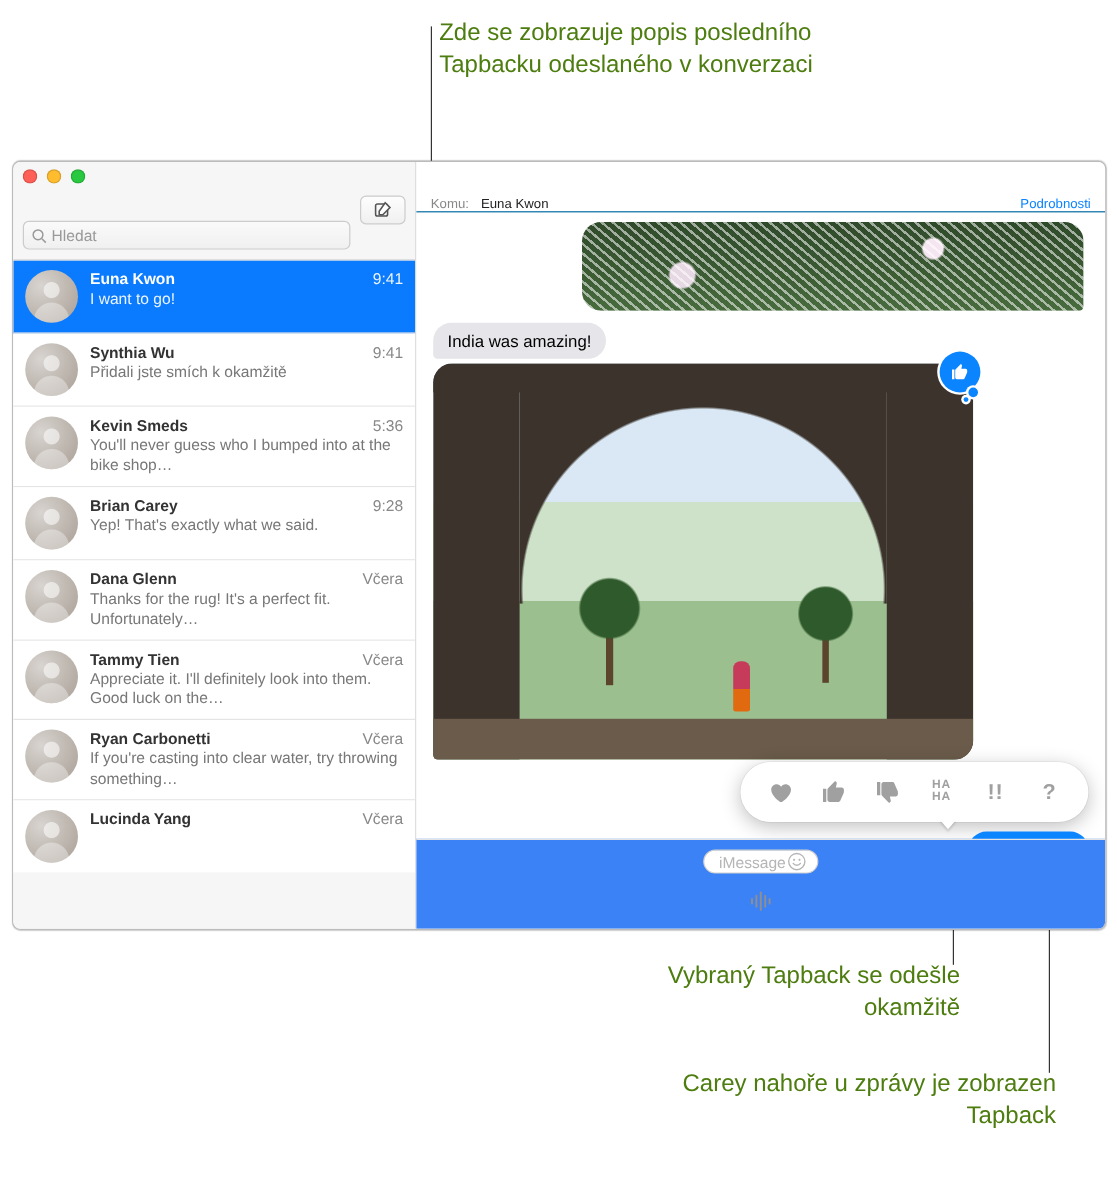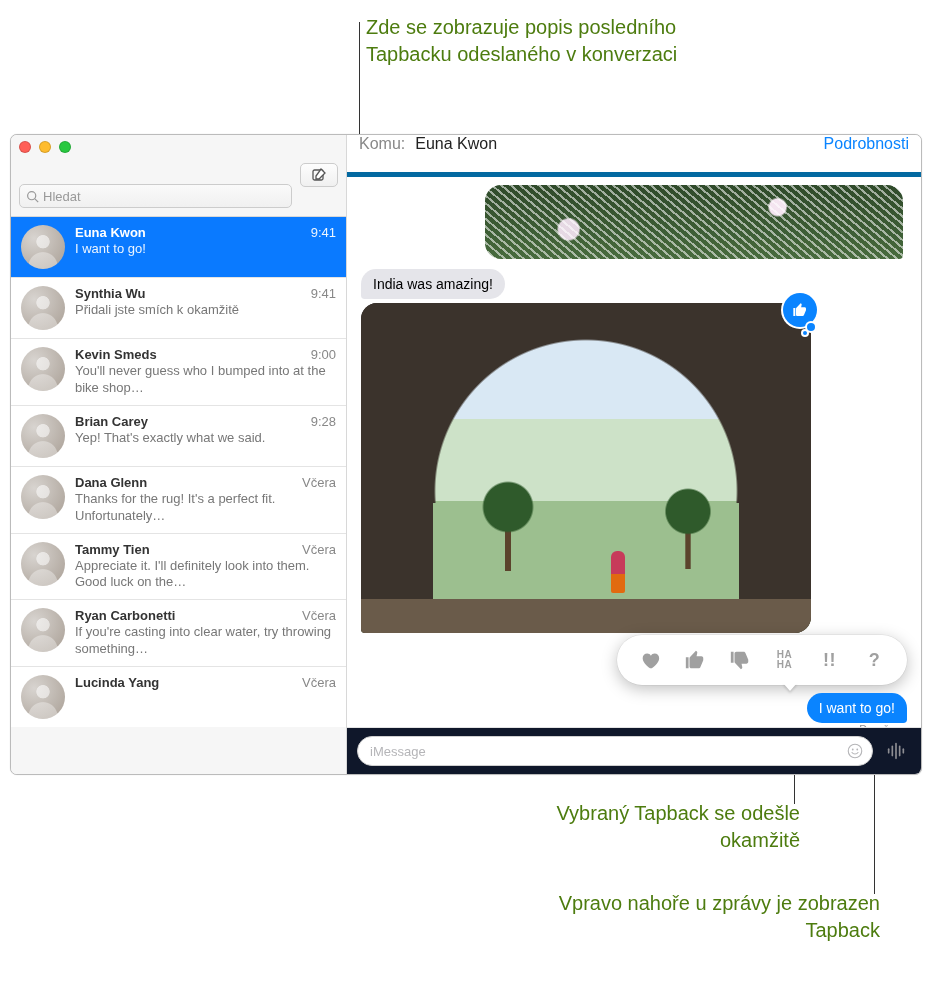--- a/index.html
+++ b/index.html
@@ -108,26 +108,26 @@
 
   
   .main {
     flex: 1;
     display: flex;
     flex-direction: column;
     background:#fff;
   }
   .header {
     height: 42px;
-    border-bottom: 5px solid #0369a1;
+    border-bottom: 1px solid #0369a1;
     display:flex;
-    align-items:flex-start;
+    align-items:flex-end;
     padding: 0 12px;
     gap: 10px;
-    font-size: 16px;
+    font-size: 11px;
   }
   .header .to-label { color:#888; }
   .header .recipient { color:#222; flex:0 0 auto; }
   .header .details { margin-left:auto; color:#0a84ff; }
   .thread {
     flex:1;
     position:relative;
     padding: 8px 14px 0 14px;
     overflow:hidden;
   }
@@ -250,21 +250,22 @@
   }
   .delivered {
     position:absolute; right:14px; top: 546px;
     color:#8e8e93; font-size: 11px;
   }
   
   .compose-bar {
     border-top:1px solid #e3e3e3;
     padding: 8px 10px;
     display:flex; gap:8px; align-items:center;
-    background:#0f172a;
+    background:#3b82f6;
+    flex-direction:column;
   }
   .msg-input {
     flex:1; height:30px;
     border:1px solid #d0d0d0; border-radius:15px;
     background:#fff;
     display:flex; align-items:center; justify-content:space-between;
     padding: 0 8px 0 12px; color:#b5b5b8;
   }
   .mic { width:30px; height:30px; display:flex; align-items:center; justify-content:center; color:#8e8e93;}
 </style>
@@ -272,21 +273,21 @@
 <body>
 
 <div class="annotation" style="left:366px; top:14px; width:390px;">Zde se zobrazuje popis posledního Tapbacku odeslaného v konverzaci</div>
 
 <div class="callout-line" style="left:359px; top:22px; width:1px; height:294px;"></div>
 <div class="callout-line" style="left:300px; top:316px; width:60px; height:1px;"></div>
 
 <div class="annotation" style="left:490px; top:800px; width:310px; text-align:right;">Vybraný Tapback se odešle okamžitě</div>
 <div class="callout-line" style="left:794px; top:654px; width:1px; height:150px;"></div>
 
-<div class="annotation" style="left:520px; top:890px; width:360px; text-align:right;">Vpravo nahoře u zprávy je zobrazen Tapback</div>
+<div class="annotation" style="left:520px; top:890px; width:360px; text-align:right;">Carey nahoře u zprávy je zobrazen Tapback</div>
 <div class="callout-line" style="left:874px; top:478px; width:1px; height:416px;"></div>
 <div class="callout-line" style="left:832px; top:478px; width:42px; height:1px;"></div>
 
 <div class="window">
 
   <div class="sidebar">
     <div class="titlebar">
       <div class="traffic">
         <div class="circle red"></div>
         <div class="circle yellow"></div>
@@ -328,21 +329,21 @@
             <span class="time">9:41</span>
           </div>
           <div class="snippet">Přidali jste smích k okamžitě</div>
         </div>
       </div>
       <div class="conv">
         <div class="avatar"></div>
         <div class="conv-body">
           <div class="top-row">
             <span class="name">Kevin Smeds</span>
-            <span class="time">9:00</span>
+            <span class="time">5:36</span>
           </div>
           <div class="snippet">You'll never guess who I bumped into at the bike shop…</div>
         </div>
       </div>
       <div class="conv">
         <div class="avatar"></div>
         <div class="conv-body">
           <div class="top-row">
             <span class="name">Brian Carey</span>
             <span class="time">9:28</span>

